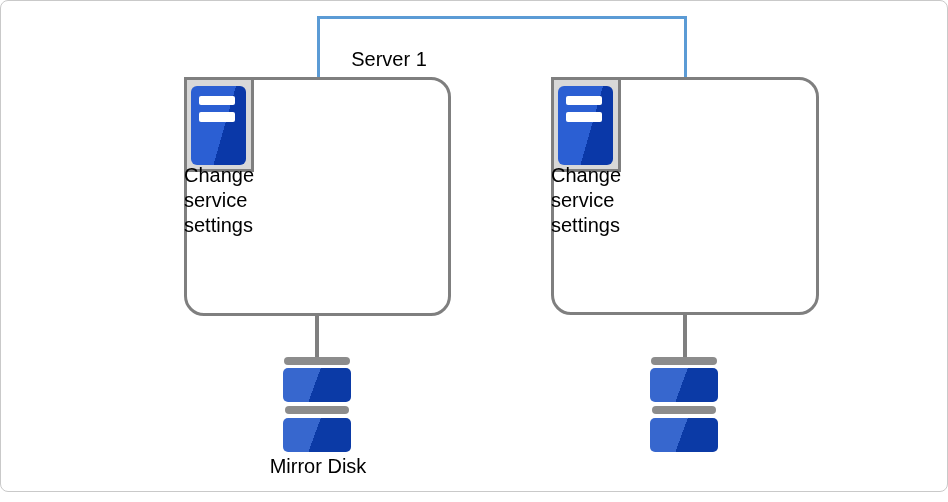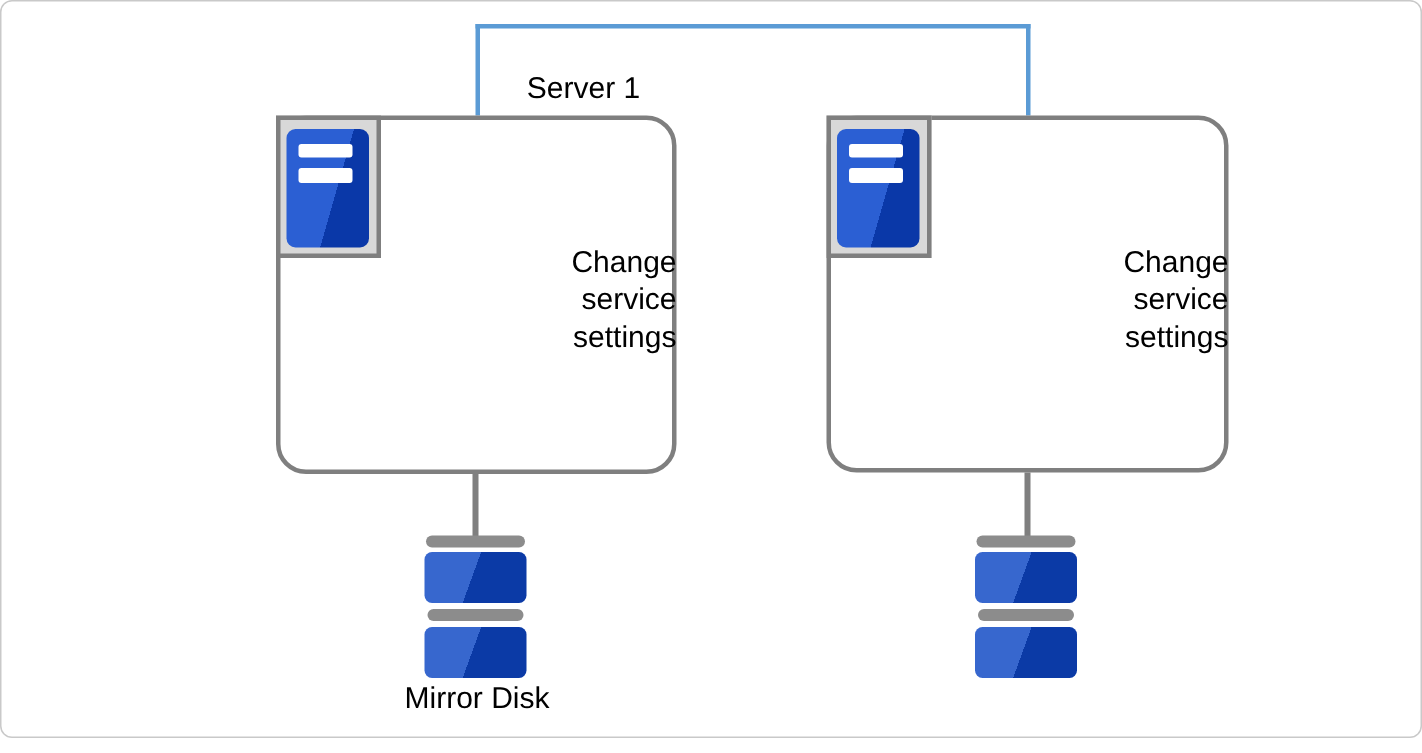--- a/index.html
+++ b/index.html
@@ -40,21 +40,21 @@
     position: absolute;
     border: 3px solid #7f7f7f;
     border-radius: 20px;
     background: #ffffff;
     box-sizing: border-box;
   }
   .box-1 { left: 183px; top: 76px; width: 267px; height: 239px; }
   .box-2 { left: 550px; top: 76px; width: 268px; height: 238px; }
   .box-text {
     position: absolute;
-    text-align: right;
+    text-align: left;
     font-size: 20px;
     line-height: 25px;
     color: #000000;
   }
   .box-text-1 { left: 183px; top: 162px; width: 267px; }
   .box-text-2 { left: 550px; top: 162px; width: 268px; }
   
   .icon-frame {
     position: absolute;
     width: 70px;

